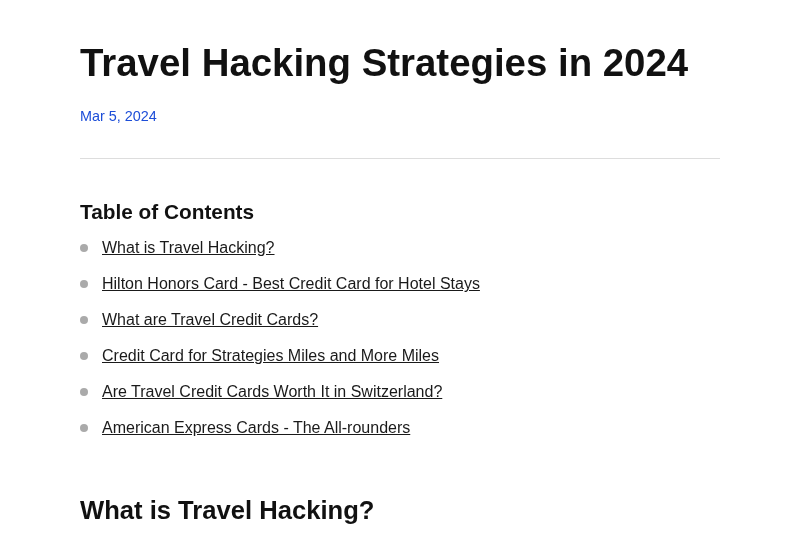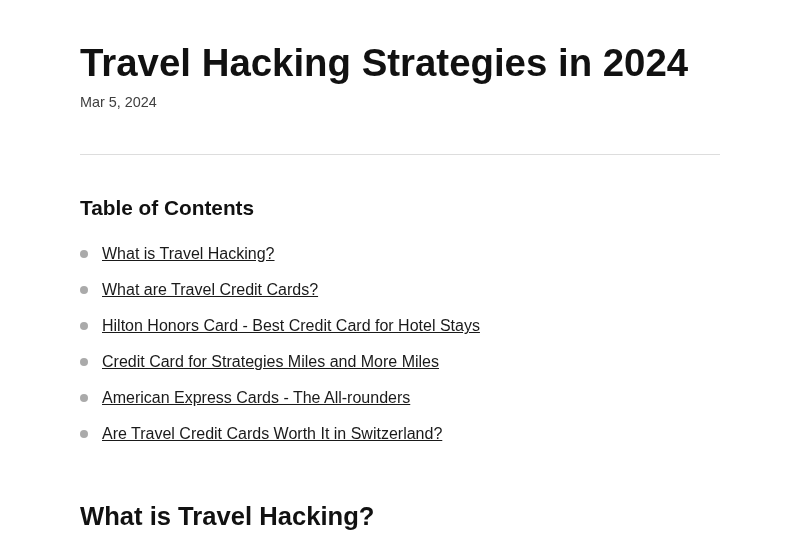--- a/index.html
+++ b/index.html
@@ -20,40 +20,40 @@
       max-width: 800px;
       margin: 0 auto;
       padding: 40px 80px 40px 80px;
     }
 
     .article-title {
       font-size: 2.4rem;
       font-weight: 800;
       color: #111111;
       line-height: 1.2;
-      margin-bottom: 5px;
+      margin-bottom: 19px;
     }
 
     .article-date {
       font-size: 0.9rem;
-      color: #404040;
-      margin-bottom: 40px;
+      color: #1d4ed8;
+      margin-bottom: 30px;
     }
 
     .divider {
       border: none;
       border-top: 1px solid #dddddd;
       margin-bottom: 36px;
     }
 
     .toc-heading {
       font-size: 1.3rem;
       font-weight: 700;
       color: #111111;
-      margin-bottom: 18px;
+      margin-bottom: 8px;
     }
 
     .toc-list {
       list-style: none;
       padding: 0;
       margin-bottom: 50px;
     }
 
     .toc-list li {
       display: flex;
@@ -98,35 +98,35 @@
 
   <h2 class="toc-heading">Table of Contents</h2>
 
   <ul class="toc-list">
     <li>
       <span class="toc-bullet"></span>
       <a href="#what-is-travel-hacking">What is Travel Hacking?</a>
     </li>
     <li>
       <span class="toc-bullet"></span>
-      <a href="#what-are-travel-credit-cards">What are Travel Credit Cards?</a>
+      <a href="#hilton-honors-card">Hilton Honors Card - Best Credit Card for Hotel Stays</a>
     </li>
     <li>
       <span class="toc-bullet"></span>
-      <a href="#hilton-honors-card">Hilton Honors Card - Best Credit Card for Hotel Stays</a>
+      <a href="#what-are-travel-credit-cards">What are Travel Credit Cards?</a>
     </li>
     <li>
       <span class="toc-bullet"></span>
       <a href="#collecting-miles">Credit Card for Strategies Miles and More Miles</a>
     </li>
     <li>
       <span class="toc-bullet"></span>
-      <a href="#american-express-cards">American Express Cards - The All-rounders</a>
+      <a href="#worth-it-in-switzerland">Are Travel Credit Cards Worth It in Switzerland?</a>
     </li>
     <li>
       <span class="toc-bullet"></span>
-      <a href="#worth-it-in-switzerland">Are Travel Credit Cards Worth It in Switzerland?</a>
+      <a href="#american-express-cards">American Express Cards - The All-rounders</a>
     </li>
   </ul>
 
   <h2 class="section-heading">What is Travel Hacking?</h2>
 
 </div>
 
 </body></html>

